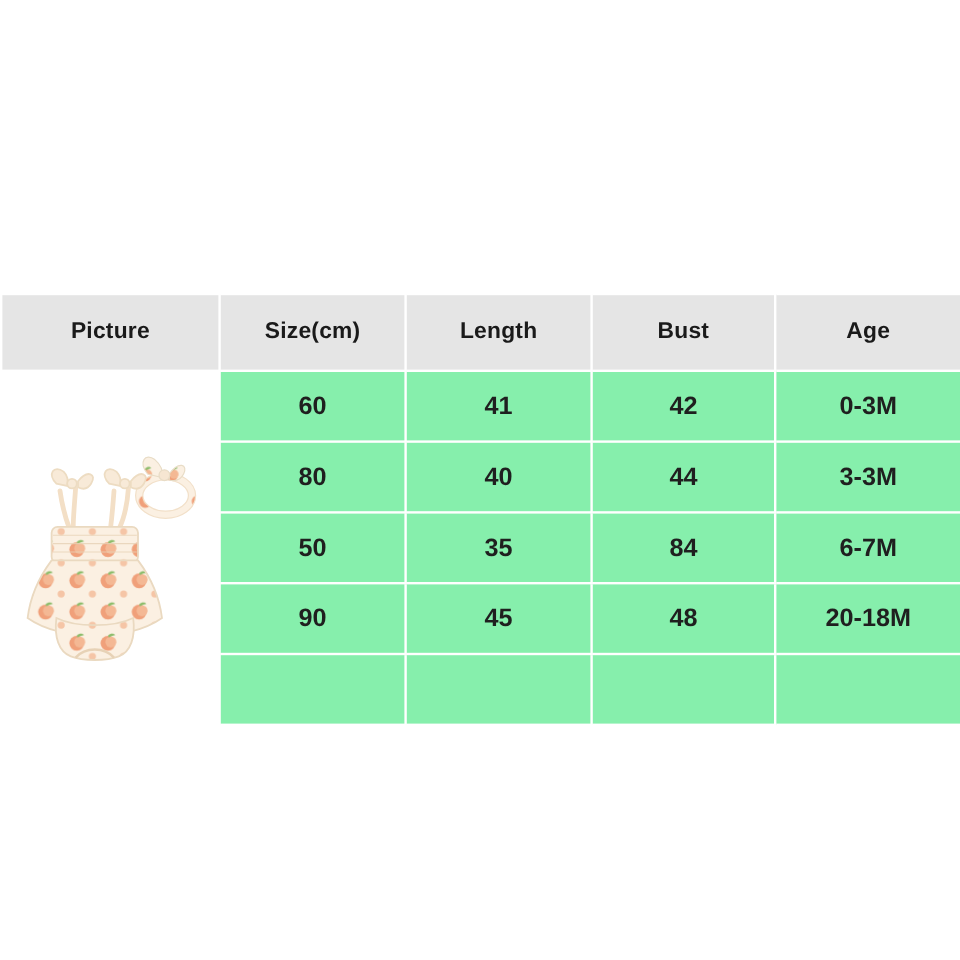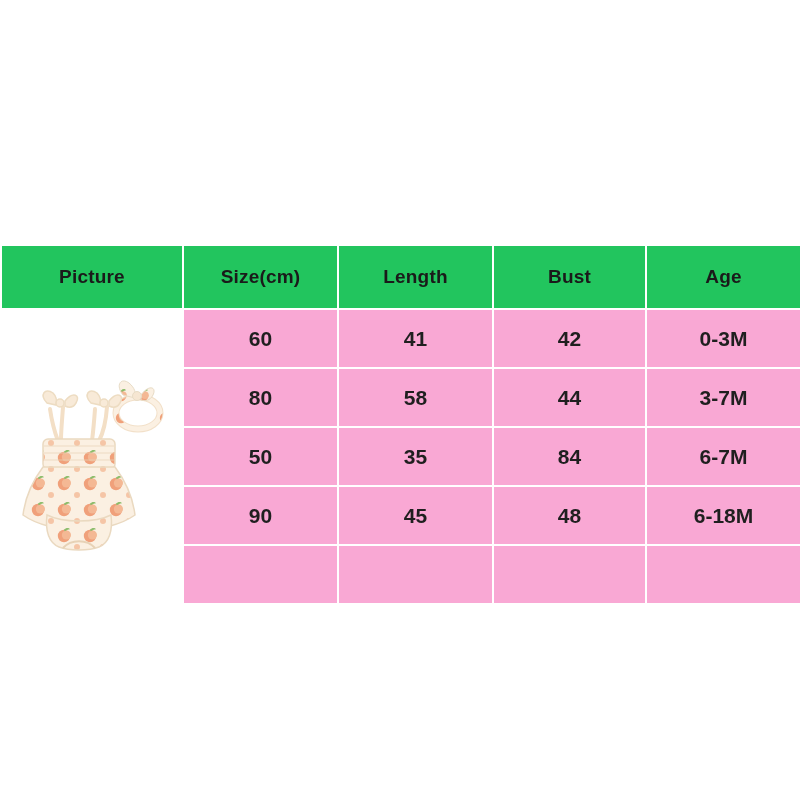--- a/index.html
+++ b/index.html
@@ -32,29 +32,29 @@
   .size-table col.c-bust { width: 153px; }
   .size-table col.c-age  { width: 155px; }
 
   .size-table th, .size-table td {
     border: 2px solid #ffffff;
     text-align: center;
     vertical-align: middle;
     padding: 0;
   }
   thead th {
-    background: #22c55e;
+    background: #e5e5e5;
     color: #1a1a1a;
     font-size: 19px;
     font-weight: bold;
     height: 62px;
     letter-spacing: 0.2px;
   }
   tbody td {
-    background: #f9a8d4;
+    background: #86efac;
     color: #1f1f1f;
     font-size: 21px;
     font-weight: bold;
     height: 57px;
   }
   tbody td.picture-cell {
     background: #ffffff;
     border-left: 2px solid #ffffff;
     border-right: 2px solid #ffffff;
     border-bottom: 2px solid #ffffff;
@@ -155,35 +155,35 @@
             </svg>
           </span>
         </td>
         <td>60</td>
         <td>41</td>
         <td>42</td>
         <td>0-3M</td>
       </tr>
       <tr>
         <td>80</td>
-        <td>58</td>
+        <td>40</td>
         <td>44</td>
-        <td>3-7M</td>
+        <td>3-3M</td>
       </tr>
       <tr>
         <td>50</td>
         <td>35</td>
         <td>84</td>
         <td>6-7M</td>
       </tr>
       <tr>
         <td>90</td>
         <td>45</td>
         <td>48</td>
-        <td>6-18M</td>
+        <td>20-18M</td>
       </tr>
       <tr>
         <td></td>
         <td></td>
         <td></td>
         <td></td>
       </tr>
     </tbody>
   </table>
 

